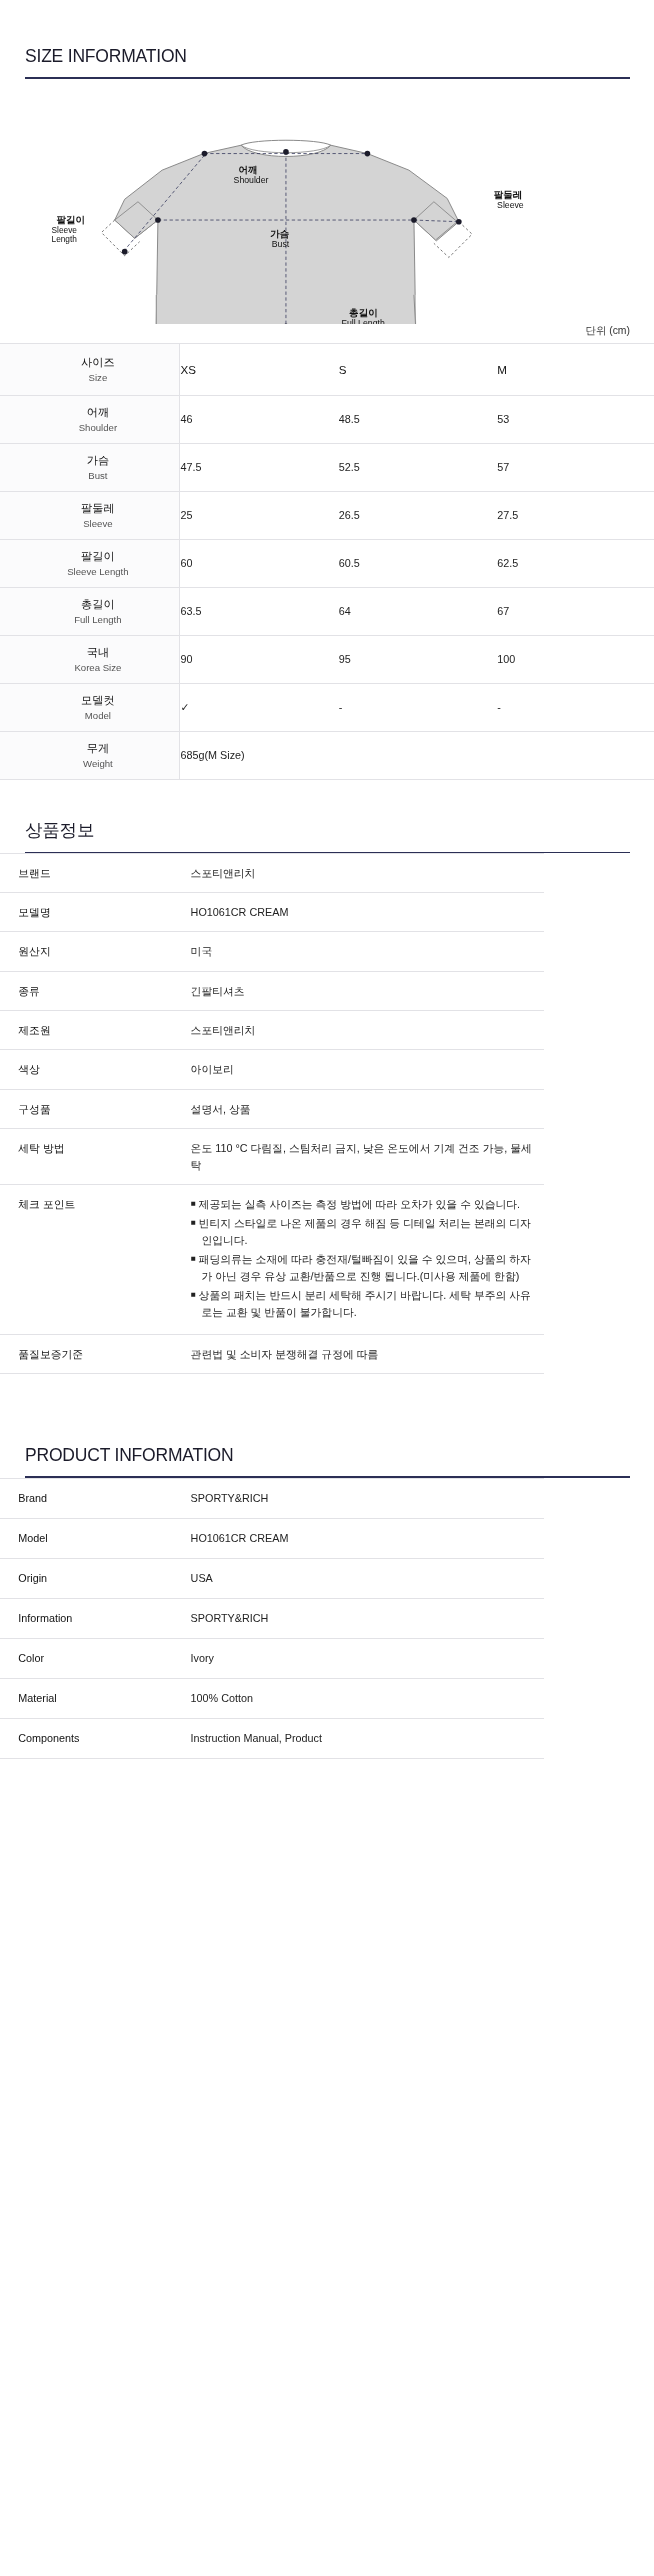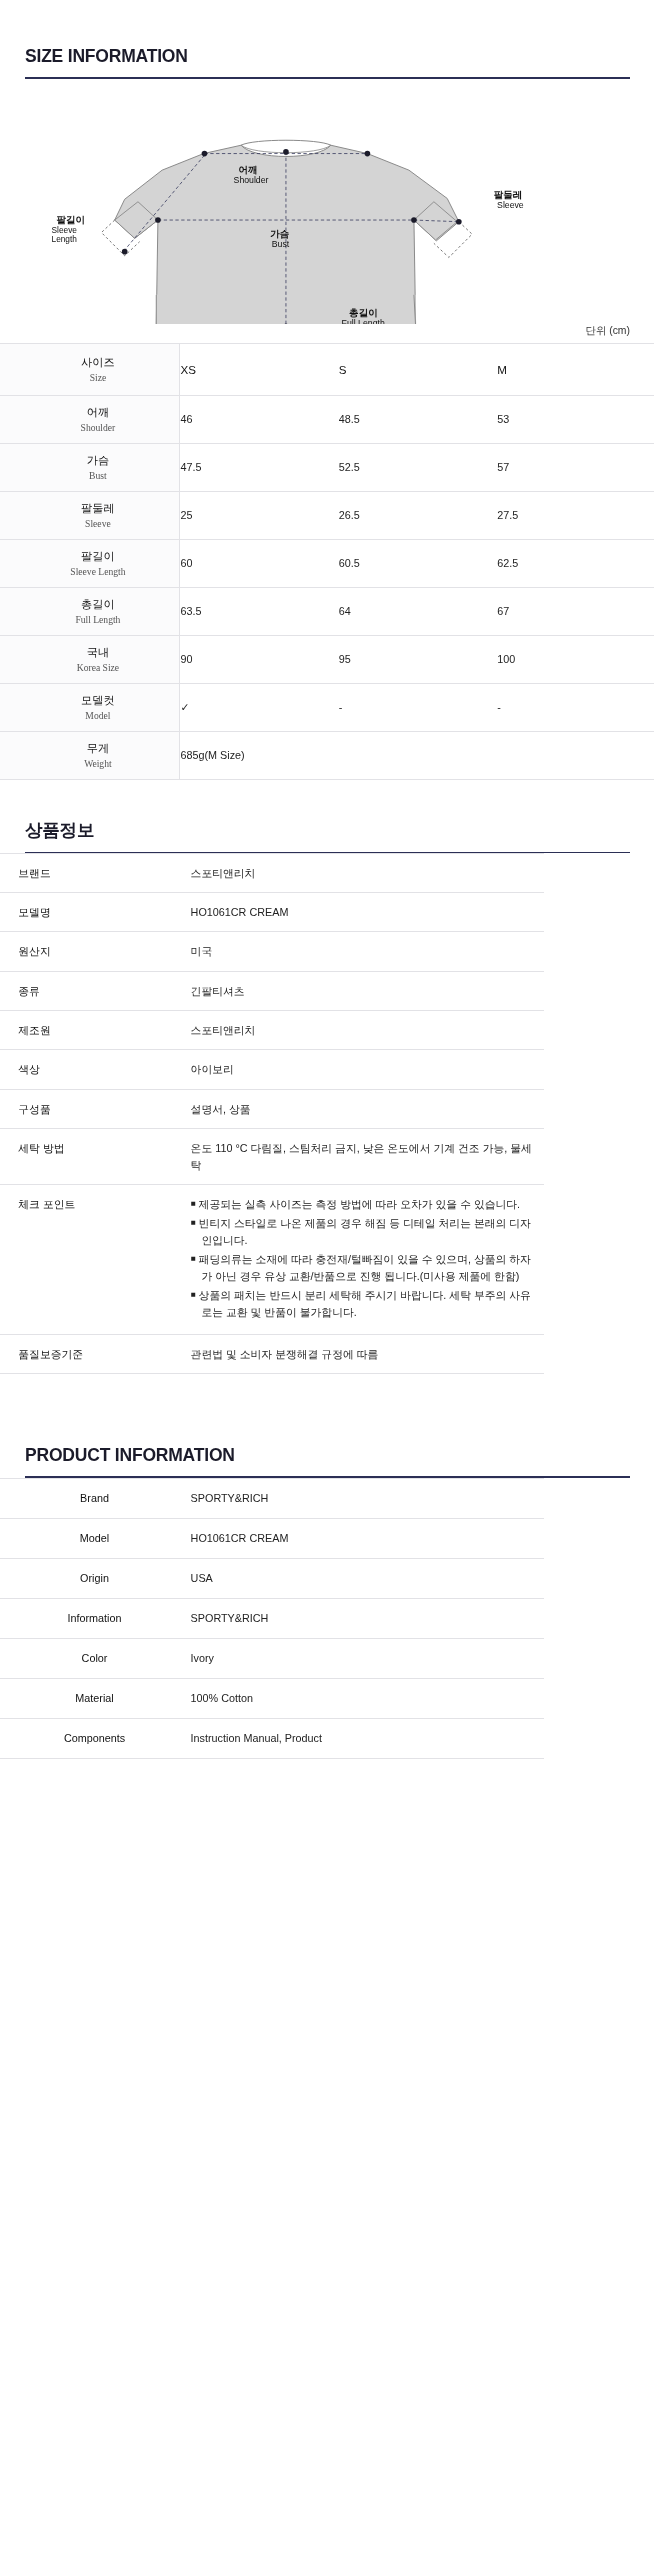--- a/index.html
+++ b/index.html
@@ -16,21 +16,21 @@
   .page {
     width: 655px;
     min-height: 2576px;
     padding: 0 0 33px 0;
     position: relative;
   }
 
   
   .section-title {
     font-size: 17.5px;
-    font-weight: bold;
+    font-weight: normal;
     letter-spacing: -0.2px;
     color: #1b1b2a;
     padding: 0 25px 10px 25px;
   }
   .title-size {
     padding-top: 46px;
   }
   .title-rule {
     height: 1.7px;
     background: #2b2f55;
@@ -83,21 +83,20 @@
   }
   table.size-table .rowhead .ko {
     display: block;
     font-size: 11.2px;
     color: #111;
   }
   table.size-table .rowhead .en {
     display: block;
     font-size: 9.6px;
     color: #555;
-    font-family: Liberation Serif, serif;
   }
   table.size-table thead td {
     height: 52px;
     font-size: 11.6px;
     color: #111;
   }
   .check-mark { font-size: 12.5px; }
 
   
   .block-gap { height: 38px; }
@@ -130,21 +129,21 @@
     padding-left: 10.8px;
   }
   .bullets .sq { font-size: 8.3px; vertical-align: 1.7px; }
 
   table.info-table.en td {
     height: 40px;
     padding: 0 8.3px;
     vertical-align: middle;
     font-size: 10.8px;
   }
-  table.info-table.en td.label { padding-left: 18.3px; text-align: center; }
+  table.info-table.en td.label { padding-left: 18.3px; }
   table.info-table.en td.value { padding-left: 11.6px; }
 
   .title-product { padding-top: 33px; }
   .title-goods { padding-top: 0px; }
 </style>
 </head>
 <body>
 
 <div class="page">
 

